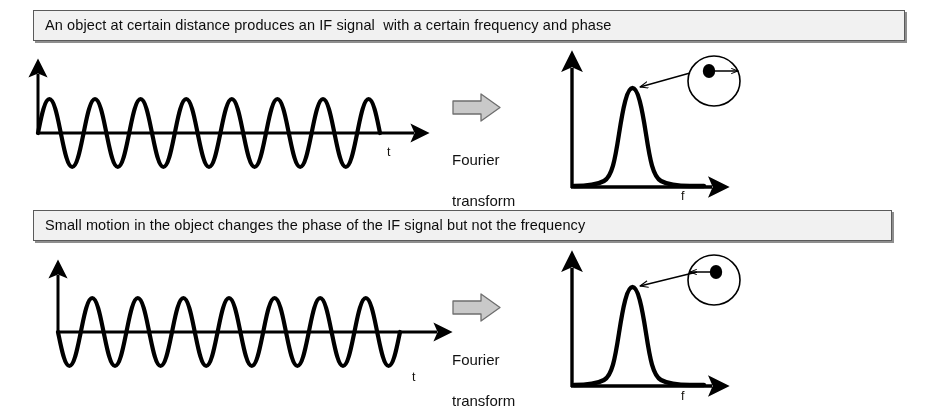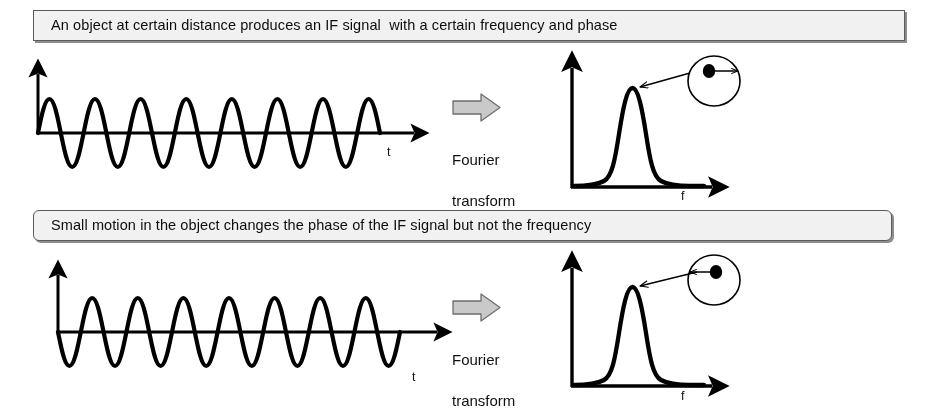--- a/index.html
+++ b/index.html
@@ -19,28 +19,28 @@
     background:#f1f1f1;
     border:1px solid #5a5a5a;
     box-shadow:2px 2px 0 0 #8e8e8e;
     box-sizing:border-box;
     display:flex;
     align-items:center;
   }
   .banner-text{
     font-size:14.5px;
     color:#0d0d0d;
-    padding-left:17px;
+    padding-left:11px;
     letter-spacing:.1px;
     white-space:pre;
     line-height:1;
   }
 
   #banner-top{left:33px;top:10px;width:872px;height:31px;}
-  #banner-bottom{left:33px;top:210px;width:859px;height:31px;border-radius:6px;}
+  #banner-bottom{left:33px;top:210px;width:859px;height:31px;}
 
   
   .panel{position:absolute;left:0;top:0;}
 
   
   .ft-label{
     position:absolute;
     font-size:15px;
     color:#111;
     line-height:13.5px;

